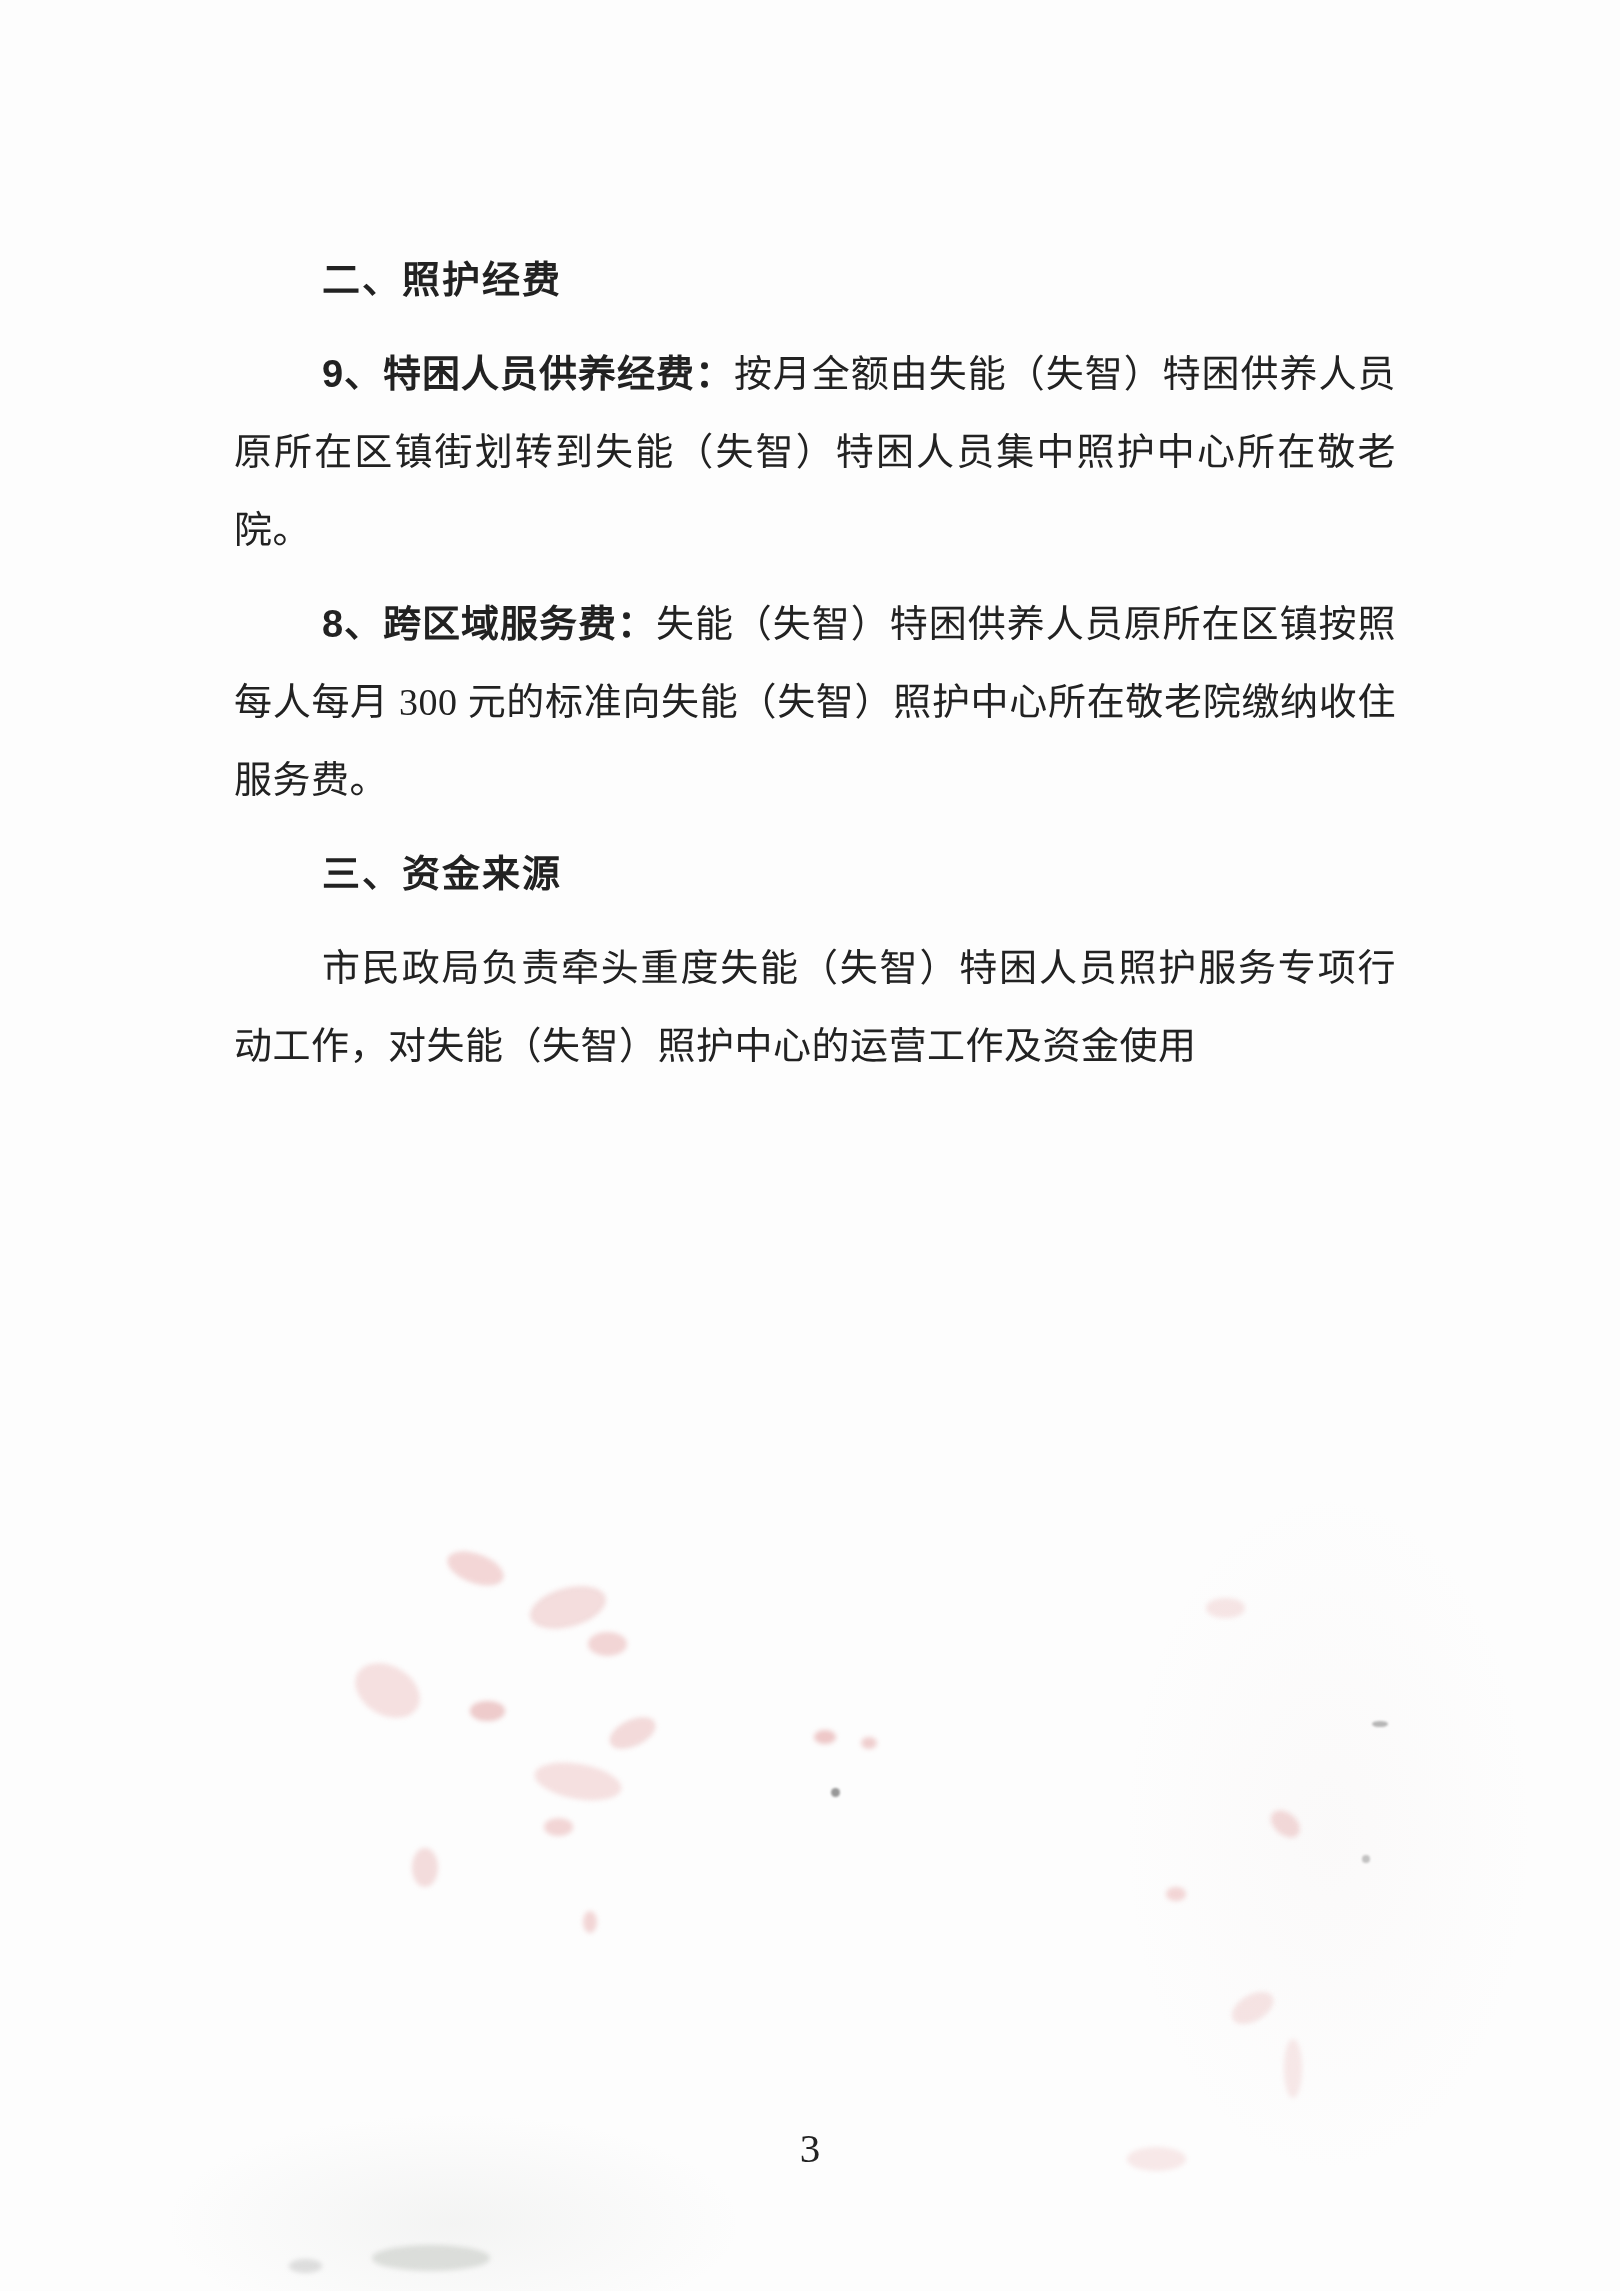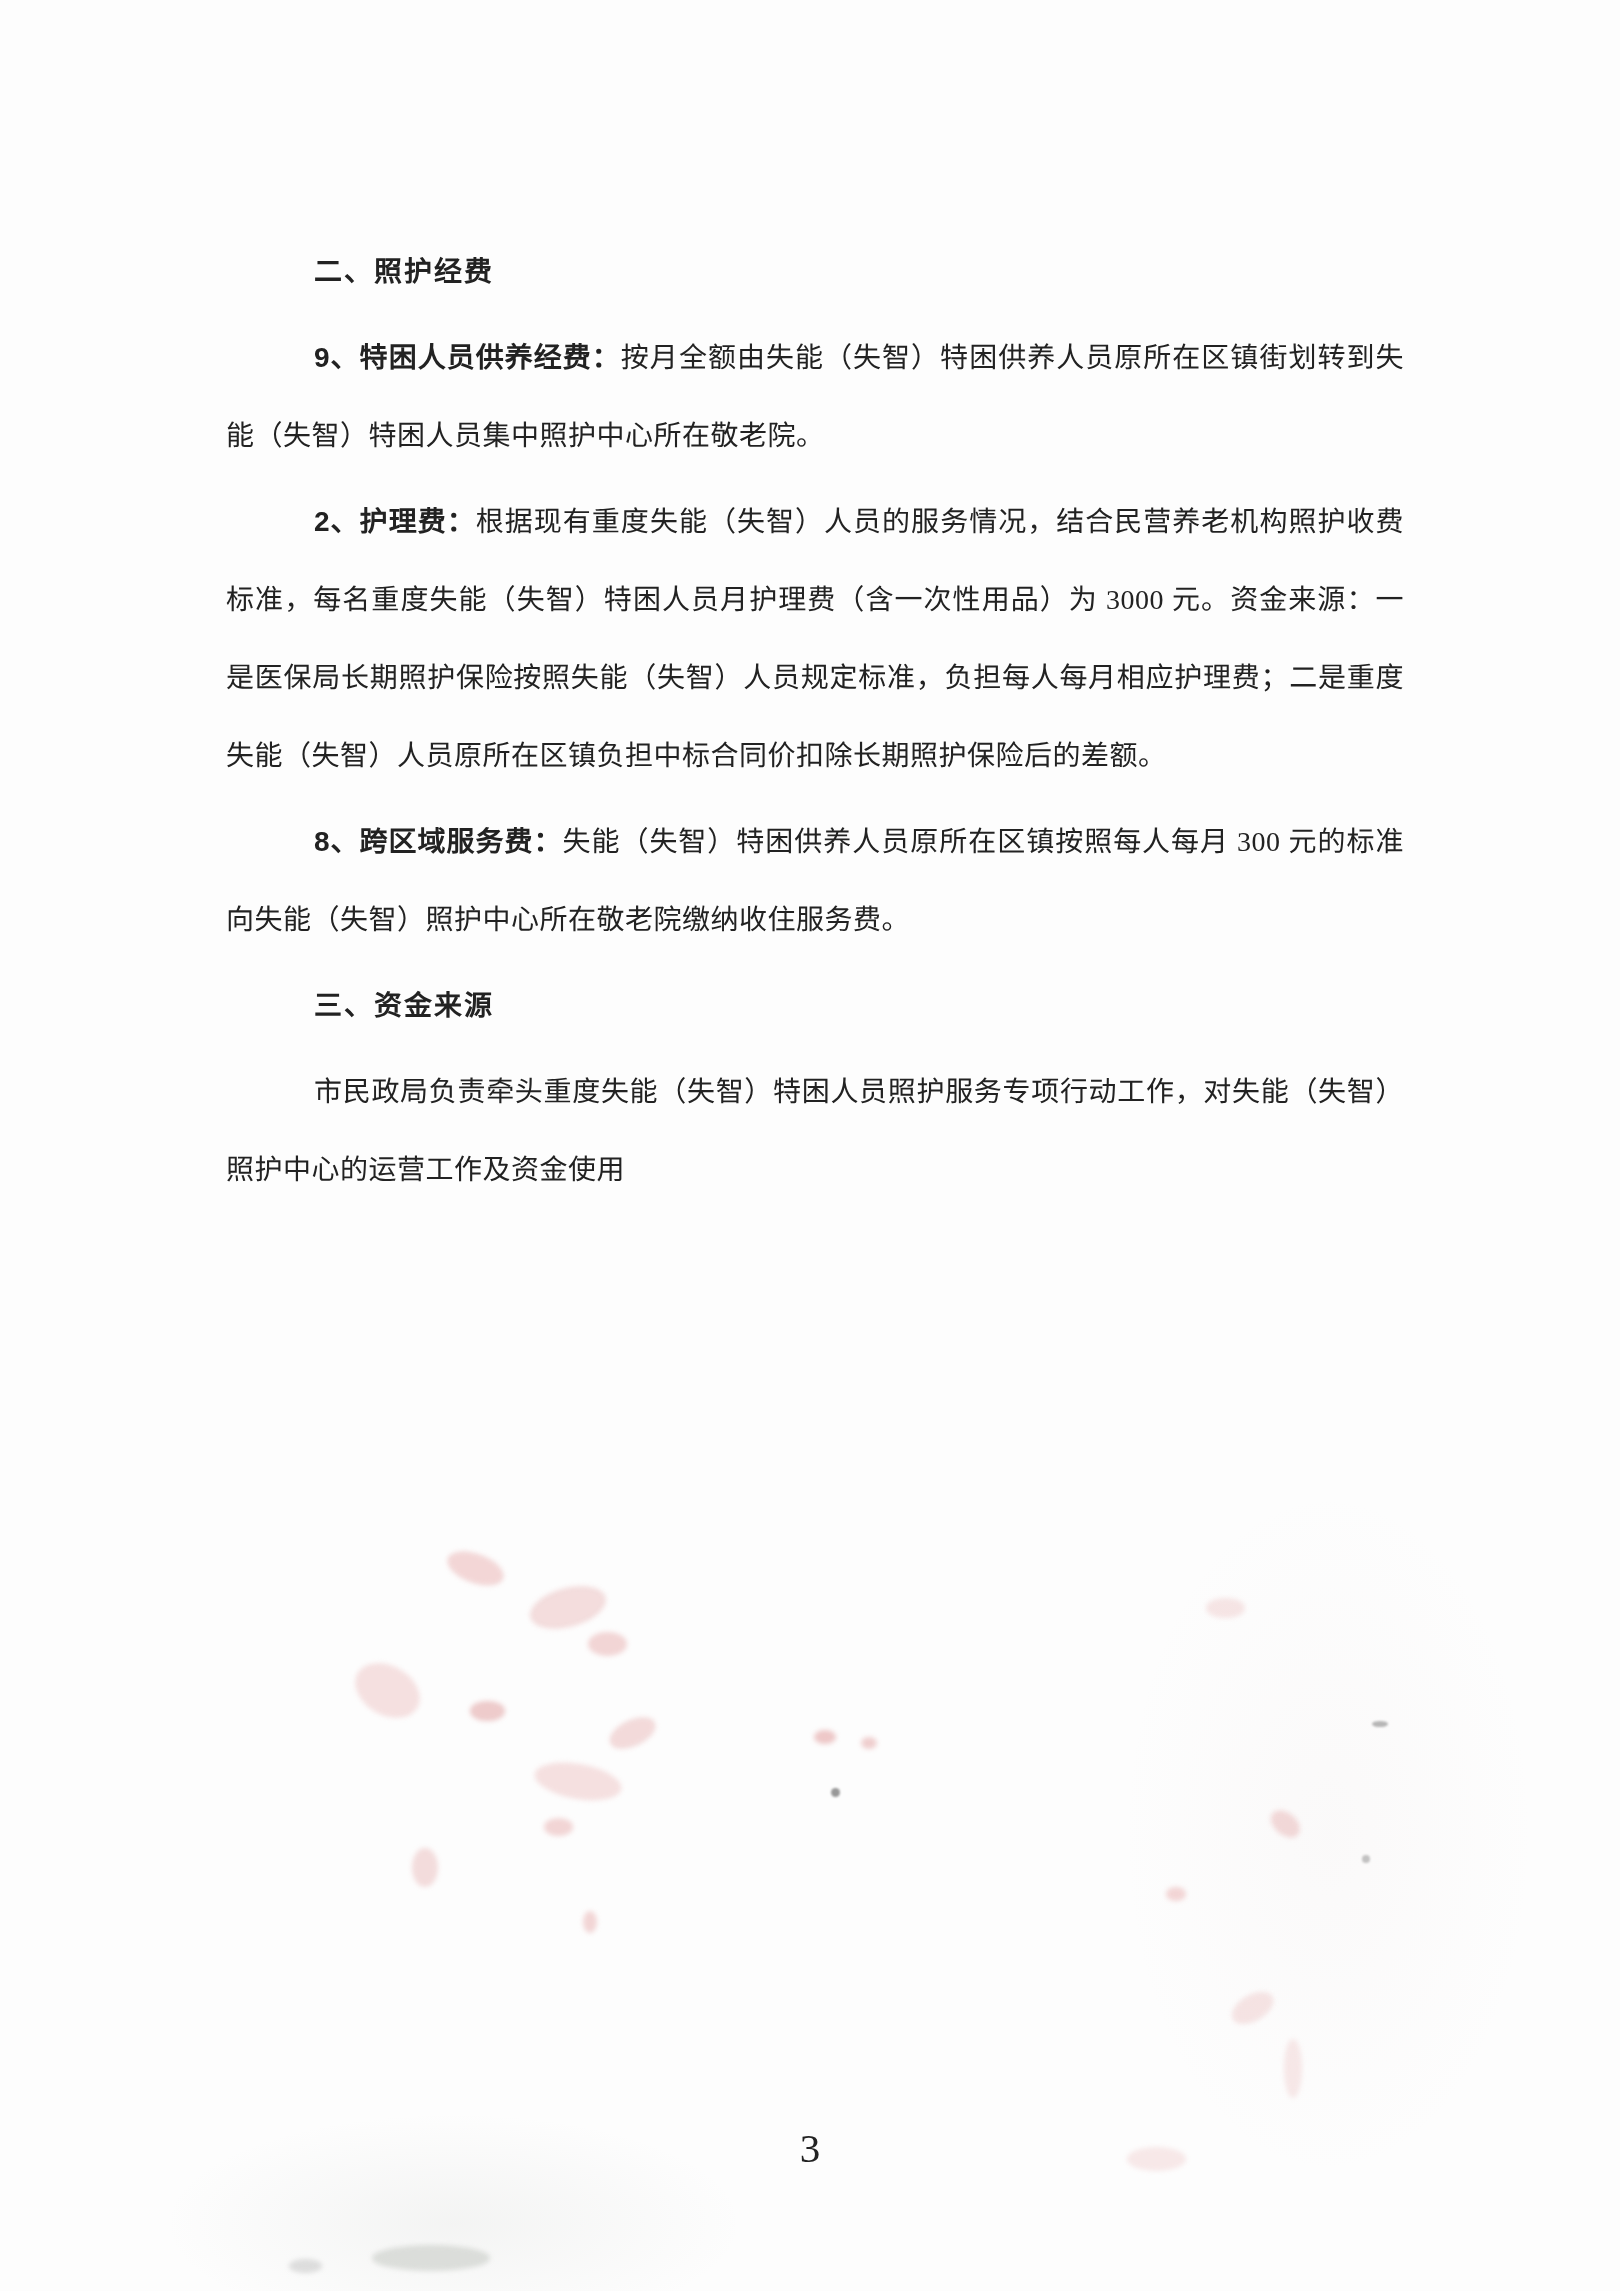--- a/index.html
+++ b/index.html
@@ -23,22 +23,22 @@
       #fdfdfd;
   }
   .text-block {
     position: absolute;
     left: 218px;
     top: 225px;
     width: 1194px;
   }
   .text-block p,
   .text-block h2 {
-    margin: 8px;
-    font-size: 28px;
+    margin: 16px;
+    font-size: 38px;
     line-height: 78px;
     font-weight: normal;
     text-indent: 88px;
     text-align: justify;
     text-justify: inter-character;
     letter-spacing: 0.5px;
   }
   .text-block h2 {
     font-family: "Liberation Sans", "DejaVu Sans", sans-serif;
     font-weight: 700;
@@ -73,21 +73,20 @@
 <body style="--ink: #222222; --paper: #fdfdfd;">
 
 <div class="page">
 
   <main class="text-block">
 
     <h2>二、照护经费</h2>
 
     <p><span class="lead">9、特困人员供养经费：</span><span>按月全额由失能（失智）特困供养人员原所在区镇街划转到失能（失智）特困人员集中照护中心所在敬老院。</span></p>
 
-    <p><span class="lead">2、护理费：</span><span>根据现有重度失能（失智）人员的服务情况，结合民营养老机构照护收费标准，每名重度失能（失智）特困人员月护理费（含一次性用品）为 3000 元。资金来源：一是医保局长期照护保险按照失能（失智）人员规定标准，负担每人每月相应护理费；二是重度失能（失智）人员原所在区镇负担中标合同价扣除长期照护保险后的差额。</span></p>
 
 
     <p><span class="lead">8、跨区域服务费：</span><span>失能（失智）特困供养人员原所在区镇按照每人每月 300 元的标准向失能（失智）照护中心所在敬老院缴纳收住服务费。</span></p>
 
 
     <h2>三、资金来源</h2>
 
     <p><span class="lead"></span><span>市民政局负责牵头重度失能（失智）特困人员照护服务专项行动工作，对失能（失智）照护中心的运营工作及资金使用</span></p>
 
   </main>

